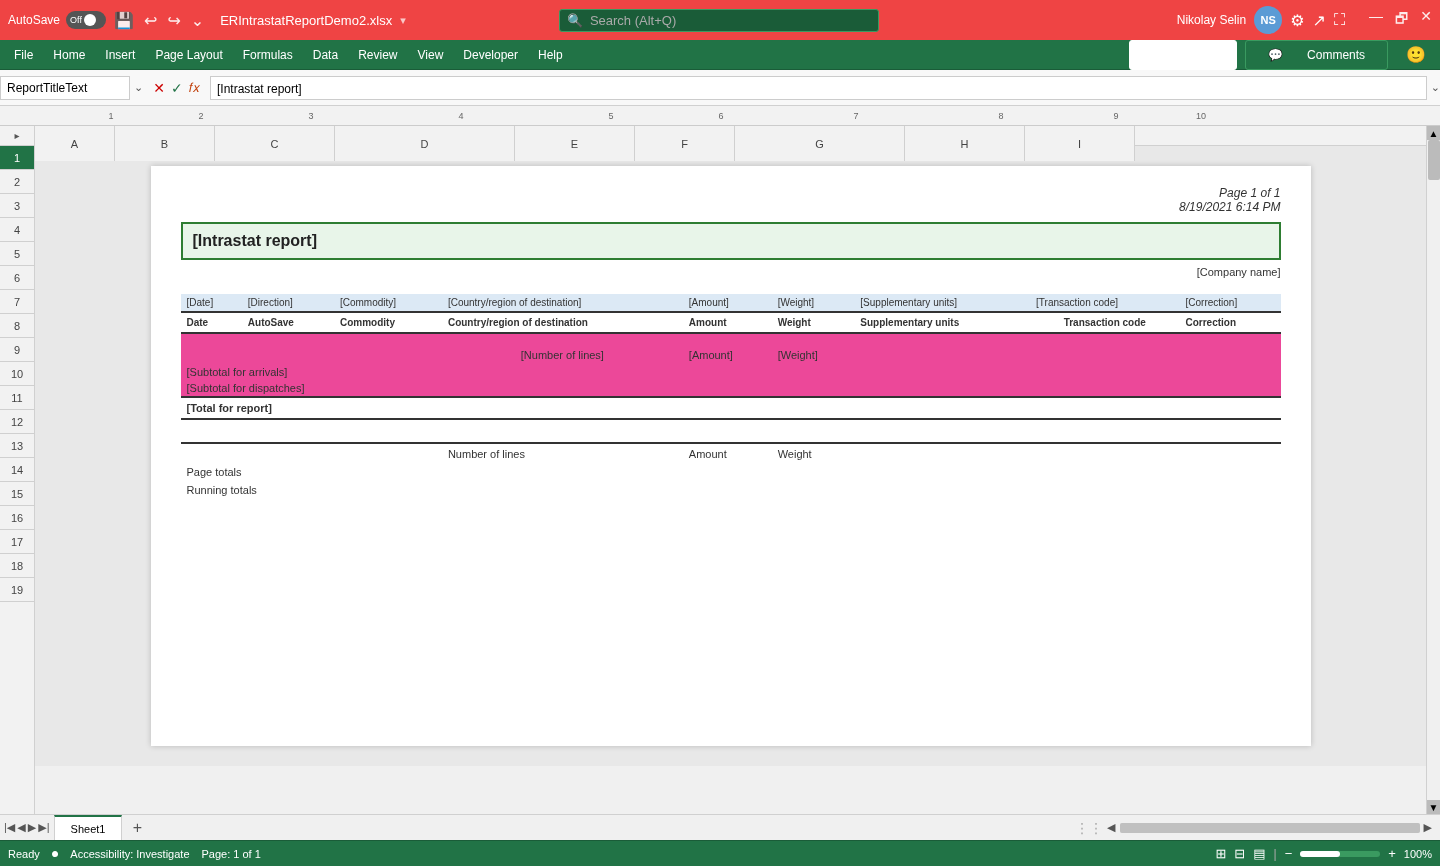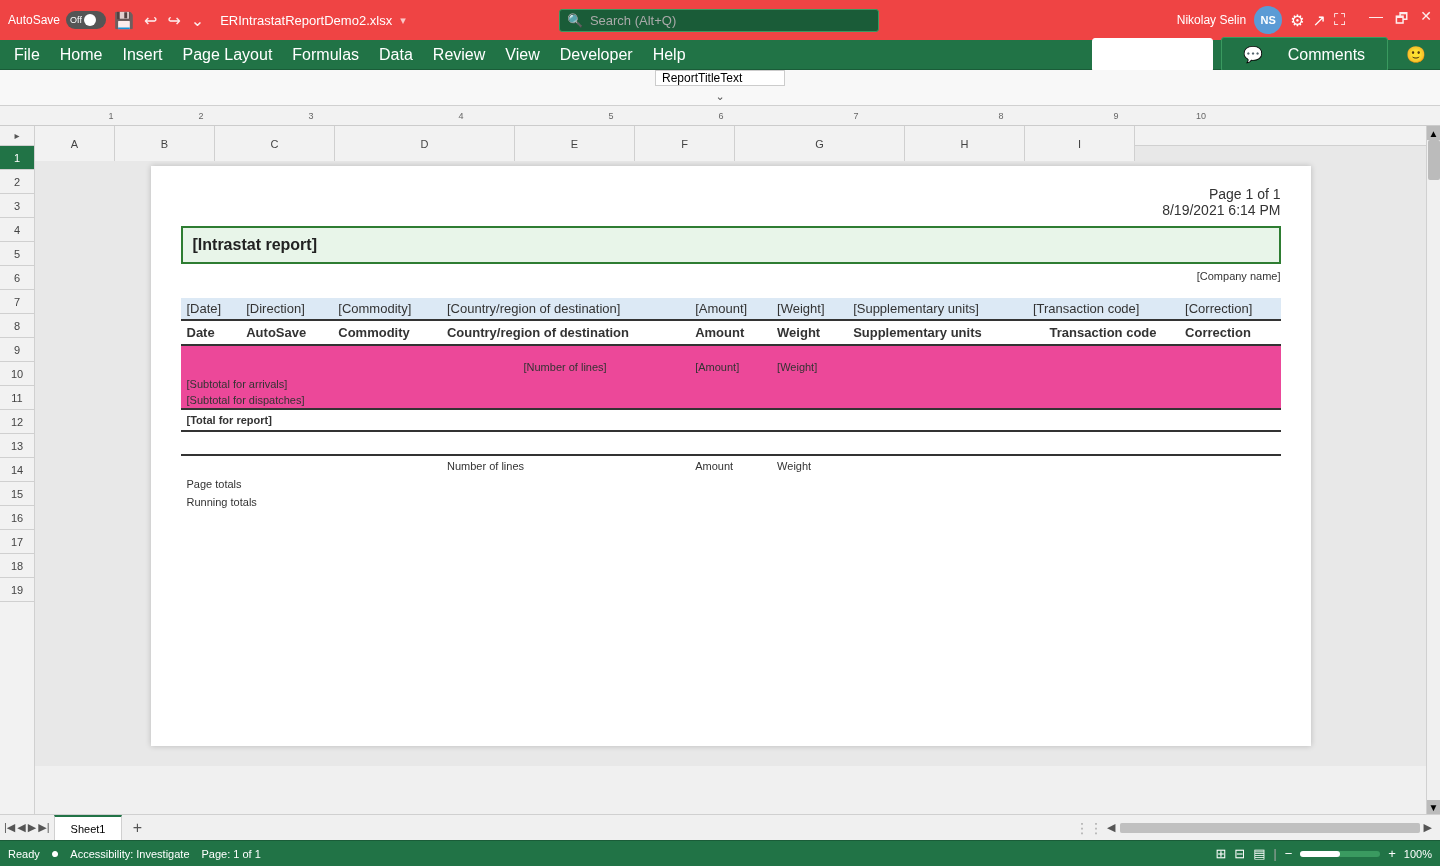--- a/index.html
+++ b/index.html
@@ -27,25 +27,25 @@
     #user-name { font-size: 12px; }
     #user-avatar { width: 28px; height: 28px; border-radius: 50%; background: #5b9bd5; display: flex; align-items: center; justify-content: center; font-size: 11px; font-weight: bold; color: white; }
     #window-controls { display: flex; gap: 12px; margin-left: 16px; font-size: 14px; }
     #window-controls span { cursor: pointer; opacity: 0.9; }
 
     
     #ribbon { background: #217346; flex-shrink: 0; }
     #menu-bar {
       display: flex; align-items: center; padding: 0 4px; height: 30px; border-bottom: 1px solid #1a5c38;
     }
-    #menu-bar span { color: white; font-size: 16px; padding: 4px 10px; cursor: pointer; border-radius: 2px; }
+    #menu-bar span { color: white; font-size: 12px; padding: 4px 10px; cursor: pointer; border-radius: 2px; }
 
     
     #formula-bar {
-      height: 36px; background: #f8f8f8; border-bottom: 1px solid #d0d0d0; display: flex; align-items: center; gap: 4px; padding: 0 0; flex-shrink: 0; flex-direction: column;
+      height: 36px; background: #f8f8f8; border-bottom: 1px solid #d0d0d0; display: flex; align-items: center; gap: 4px; padding: 0 0; flex-shrink: 0;
     }
     #cell-ref {
       width: 130px; border: 1px solid #ccc; height: 24px; padding: 0 6px; font-size: 12px; background: white;
     }
     #formula-icons { display: flex; gap: 6px; align-items: center; color: #555; font-size: 14px; padding: 0 6px; }
     #formula-content { flex: 1; border: 1px solid #ccc; height: 24px; padding: 0 6px; font-size: 12px; background: white; line-height: 24px; }
 
     
     #main { display: flex; flex: 1; overflow: hidden; }
 
@@ -57,26 +57,26 @@
     .row-header-cell.selected { background: #217346; color: white; }
 
     
     #col-headers { display: flex; position: sticky; top: 0; z-index: 10; background: #f2f2f2; border-bottom: 1px solid #d0d0d0; height: 35px; flex-shrink: 0; }
     .col-header-cell {
       border-right: 1px solid #d0d0d0; display: flex; align-items: center; justify-content: center; font-size: 11px; color: #444; background: #f2f2f2; flex-shrink: 0; height: 35px;
     }
 
     
     .page-area { background: white; margin: 10px auto; box-shadow: 0 0 6px rgba(0,0,0,0.2); width: 1160px; min-height: 580px; padding: 20px 30px; position: relative; }
-    .page-info { text-align: right; font-size: 14px; color: #333; margin-bottom: 8px; }
+    .page-info { text-align: right; font-size: 12px; color: #333; margin-bottom: 8px; font-style: italic; }
     .report-title-cell { border: 2px solid #2e7d32; background: #e8f5e9; padding: 8px 10px; font-size: 16px; font-weight: bold; color: #222; margin-bottom: 6px; }
     .company-name { font-size: 11px; color: #333; margin-bottom: 16px; text-align: right; }
 
     .report-table { width: 100%; border-collapse: collapse; }
-    .report-table th { font-size: 13px; font-weight: normal; color: #333; padding: 3px 6px; vertical-align: top; text-align: left; }
+    .report-table th { font-size: 10px; font-weight: normal; color: #333; padding: 3px 6px; vertical-align: top; text-align: left; }
     .report-table .header-row-1 th { background: #dce9f5; border: none; }
     .report-table .header-row-2 th { font-weight: bold; border-bottom: 2px solid #333; border-top: 2px solid #333; padding: 4px 6px; }
     .report-table td { font-size: 11px; color: #333; padding: 3px 6px; }
 
     .data-row-blue { background: #ec4899; }
     .subtotal-row td { padding: 2px 6px; font-size: 11px; }
     .total-row td { font-weight: bold; font-size: 11px; padding: 4px 6px; border-top: 2px solid #333; border-bottom: 2px solid #333; }
 
     
     #status-bar {

